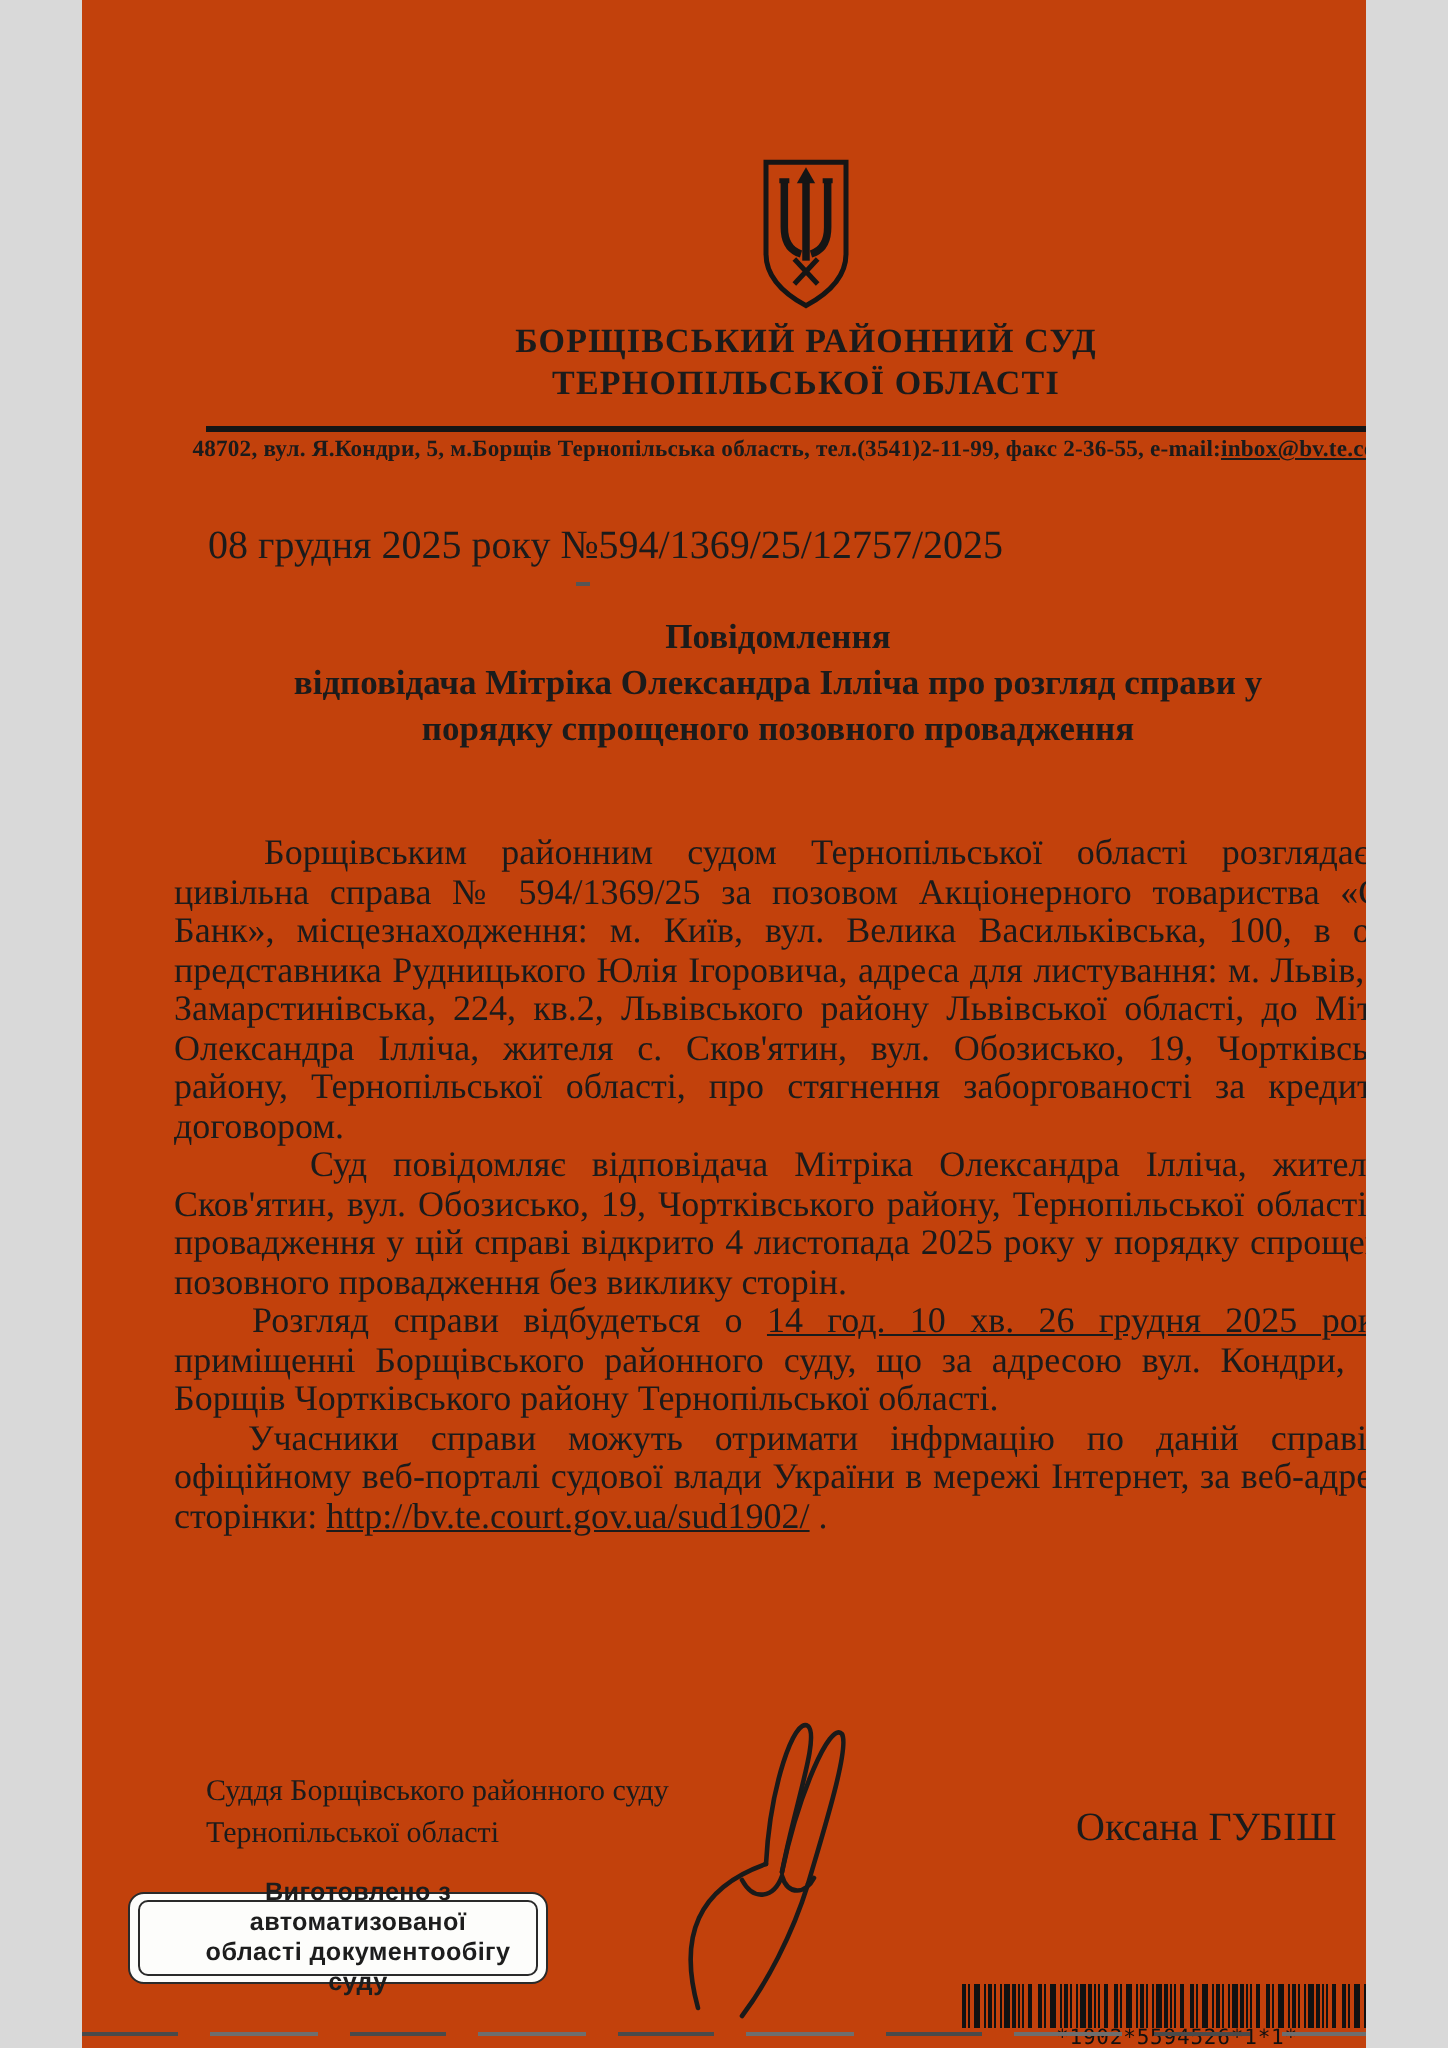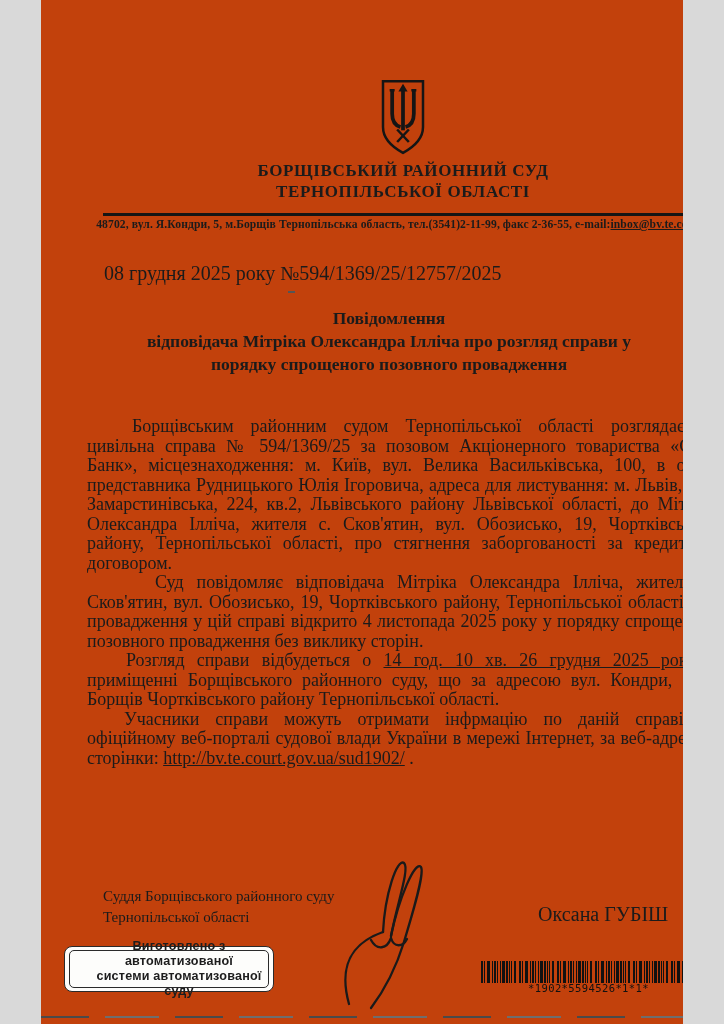--- a/index.html
+++ b/index.html
@@ -59,21 +59,21 @@
     display:flex;align-items:center;justify-content:center;background:#fdfdfb;
   }
   .stamp-inner{
     border:1.5px solid #2a2a2a;border-radius:5px;
     width:200px;height:38px;box-sizing:border-box;
     display:flex;flex-direction:column;align-items:center;justify-content:center;
     font-family:"Liberation Sans",sans-serif;font-weight:bold;
     font-size:12.6px;line-height:15px;color:#1d1d1d;text-align:center;letter-spacing:.2px;padding-left:20px;
   }
   
-  .barcode{position:absolute;top:961px;left:440px;width:215px;text-align:center;}
+  .barcode{position:absolute;top:992px;left:440px;width:215px;text-align:center;}
   .barcode-bars svg{display:block;}
   .barcode-value{
     font-family:"DejaVu Sans Mono",monospace;
     font-size:10.5px;line-height:11px;margin-top:0;letter-spacing:.4px;color:#111;
   }
 </style>
 </head>
 <body>
 
 <div class="page">
@@ -133,21 +133,21 @@
       <path d="M38 88 C44 99 54 97 58 86 C61 96 70 95 74 87"></path>
       <path d="M71 90 C63 116 50 140 38 156"></path>
     </g>
   </svg>
 
   <div class="signer-name">Оксана ГУБІШ</div>
 
   <div class="stamp">
     <div class="stamp-inner">
       <div>Виготовлено з автоматизованої</div>
-      <div>системи  автоматизованої суду</div>
+      <div>області  документообігу суду</div>
     </div>
   </div>
 
   <div class="barcode">
     <div class="barcode-bars">
         <svg width="215" height="22" viewBox="0 0 215 22">
           <rect x="0" y="0" width="2" height="22" fill="#111"></rect>
           <rect x="3" y="0" width="1" height="22" fill="#111"></rect>
           <rect x="6" y="0" width="3" height="22" fill="#111"></rect>
           <rect x="11" y="0" width="1" height="22" fill="#111"></rect>

